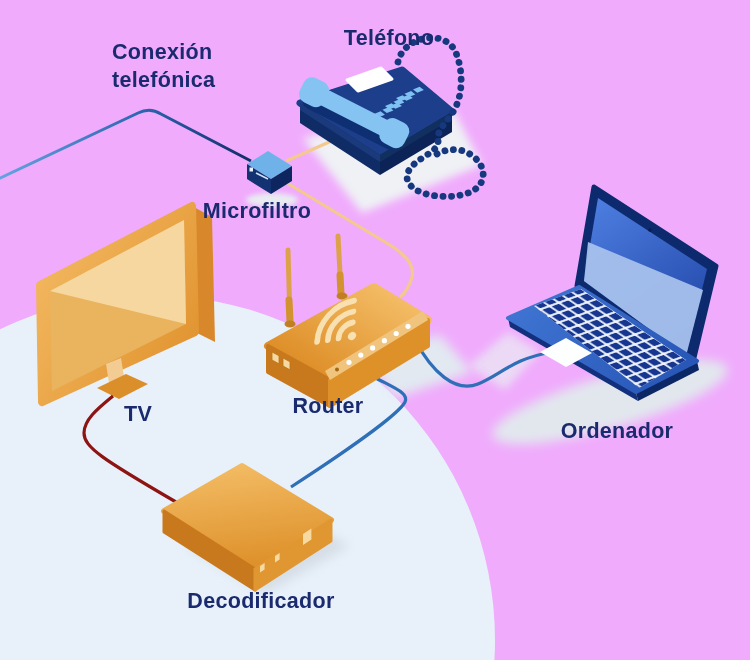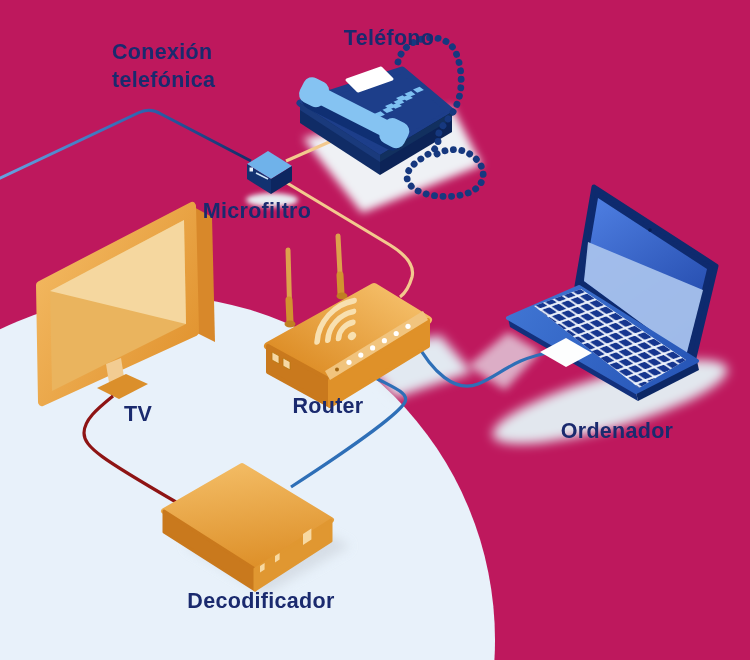--- a/index.html
+++ b/index.html
@@ -1,16 +1,16 @@
 <!DOCTYPE html>
 <html><head>
 <meta charset="utf-8">
 <style>
   html,body{margin:0;padding:0;background:#ffffff;}
-  .stage{position:relative;width:750px;height:660px;overflow:hidden;background:#be185d;
+  .stage{position:relative;width:750px;height:660px;overflow:hidden;background:#f0abfc;
          font-family:"Liberation Sans", sans-serif;}
   svg{position:absolute;left:0;top:0;}
   text.lbl{font-family:"Liberation Sans","DejaVu Sans",sans-serif;
            font-weight:bold;font-size:21.5px;fill:#1a2a6e;letter-spacing:.3px;}
 </style>
 </head>
 <body>
 
 <div class="stage">
 <svg width="750" height="660" viewBox="0 0 750 660">

